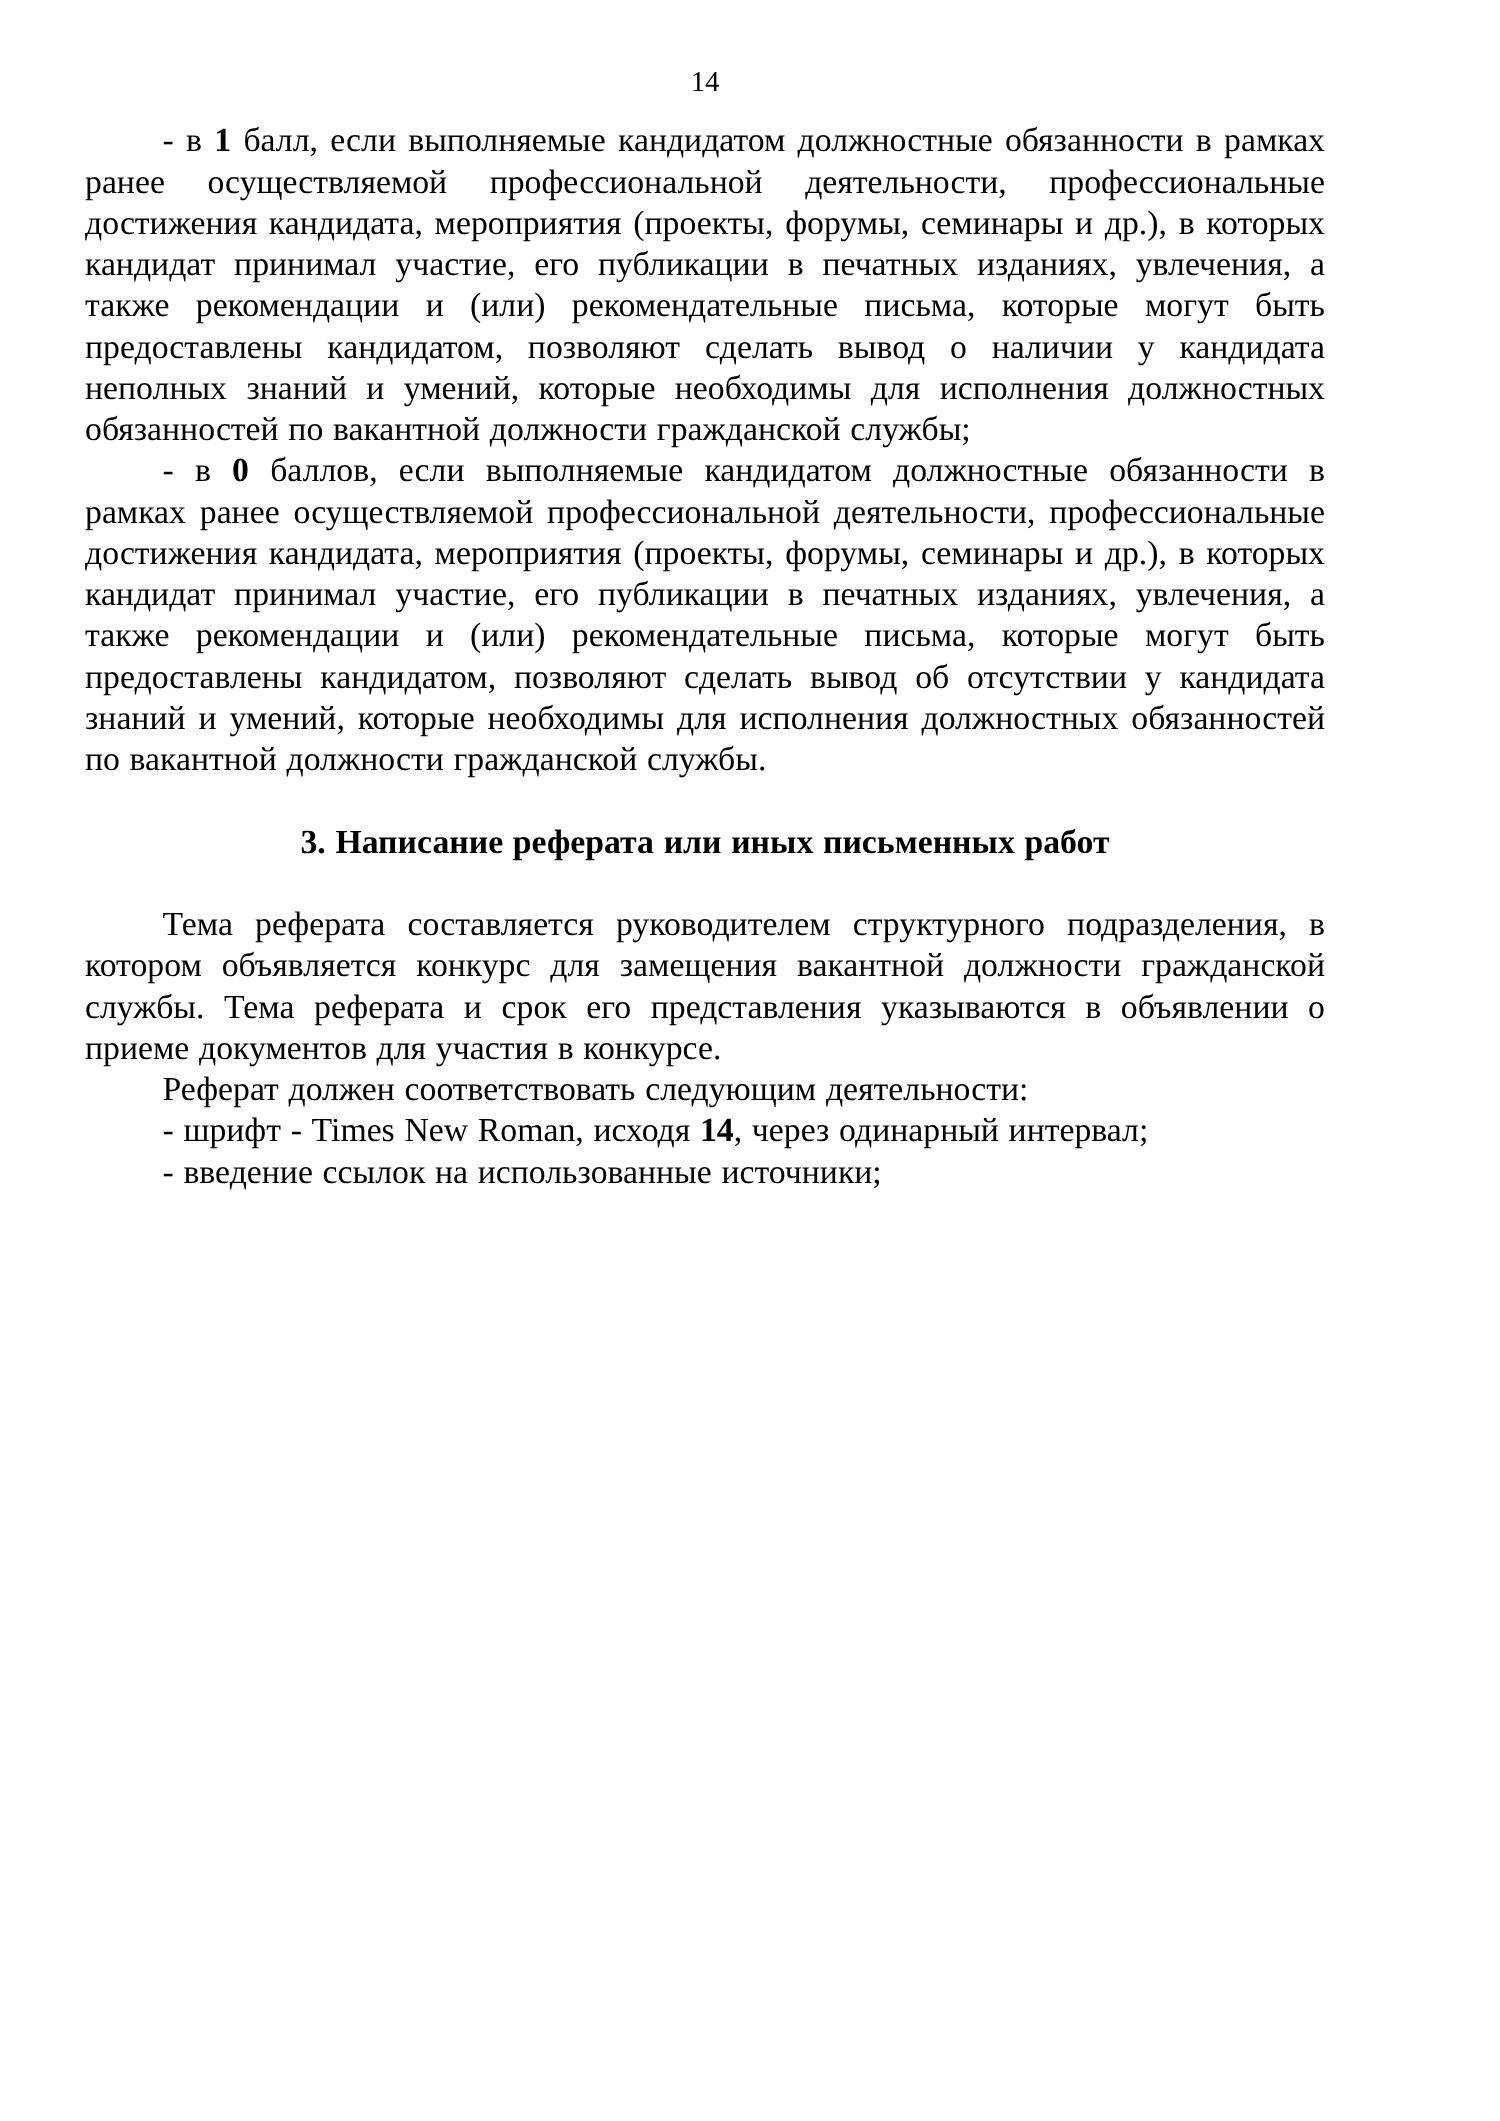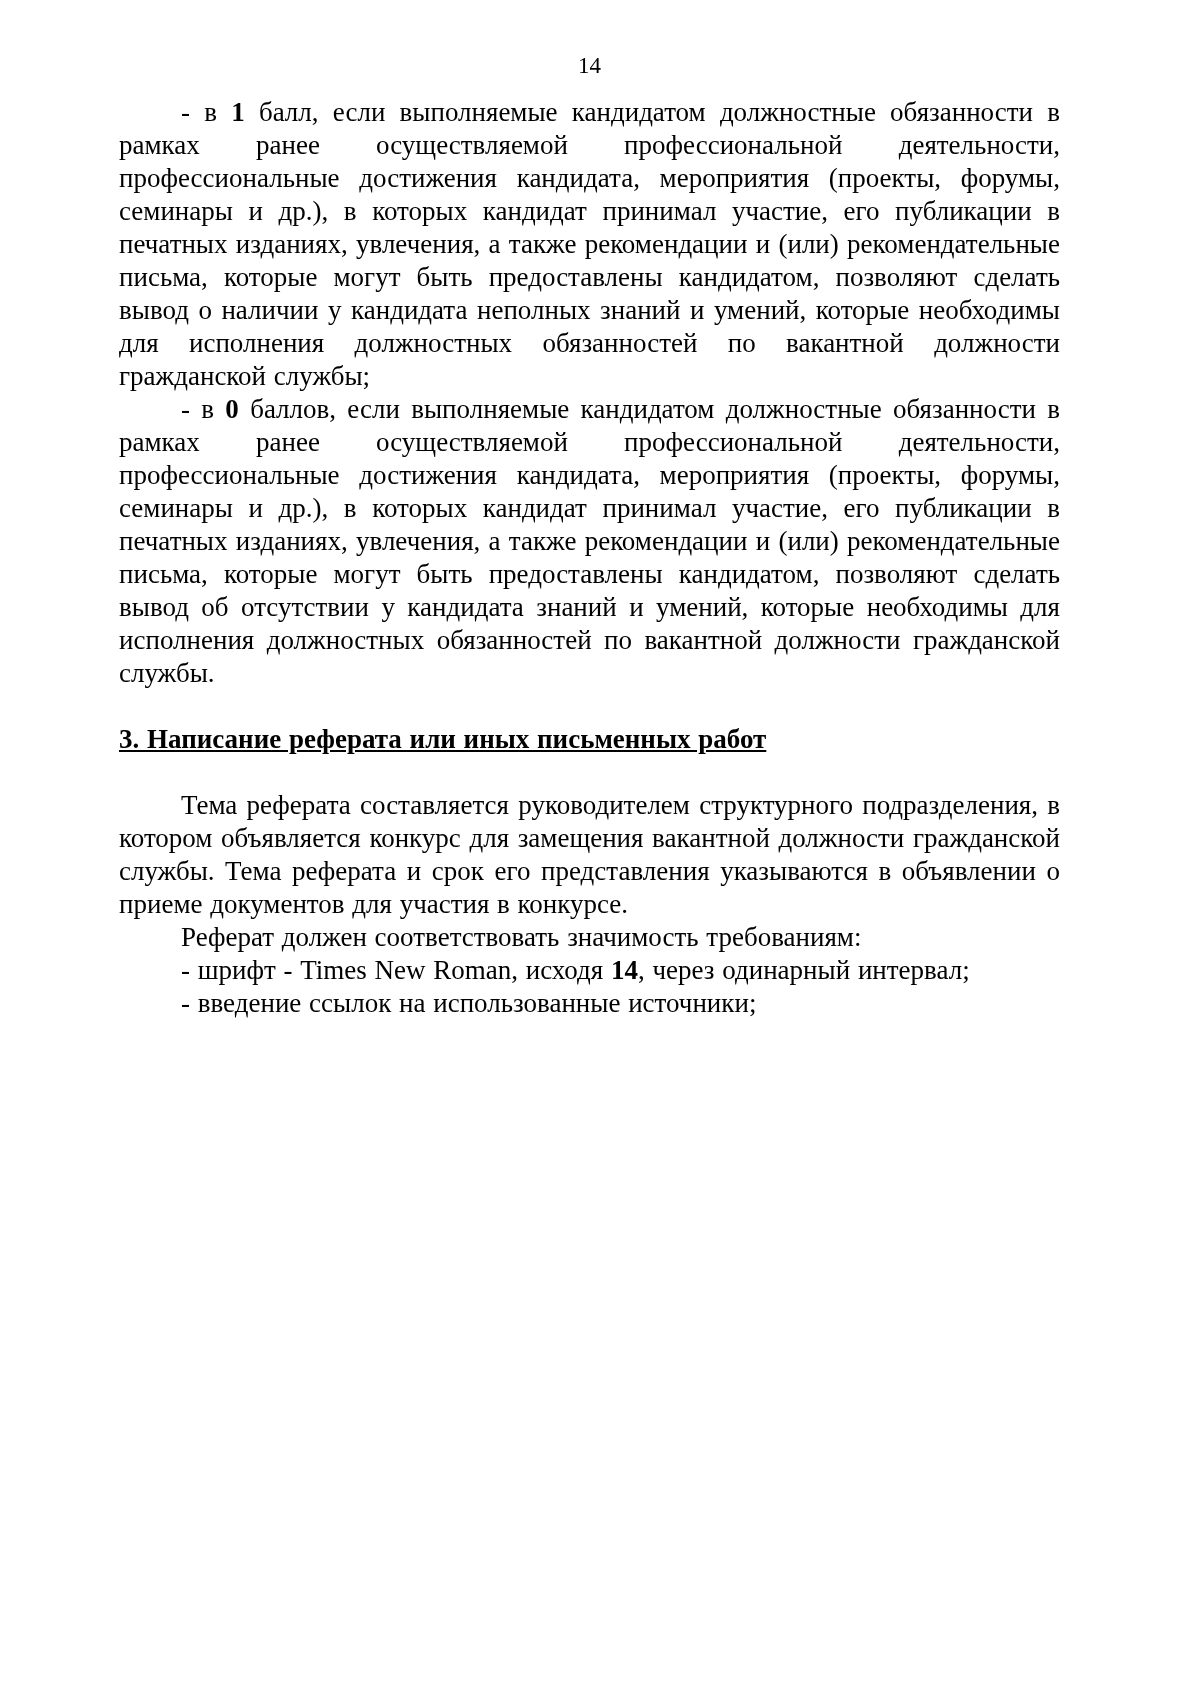--- a/index.html
+++ b/index.html
@@ -5,57 +5,57 @@
   html, body {
     margin: 0;
     padding: 0;
     background: #ffffff;
   }
   .sheet {
     position: relative;
     width: 1200px;
     height: 1697px;
     box-sizing: border-box;
-    padding: 52px 140px 40px 119px;
+    padding: 52px 140px 40px 68px;
     background: #ffffff;
     color: #000000;
     font-family: "Liberation Serif", "DejaVu Serif", serif;
     font-size: 27px;
     line-height: 33px;
   }
   .page-number {
     text-align: center;
     font-size: 23px;
     line-height: 28px;
     margin: 0 0 16px 0;
   }
   .para {
     margin: 0;
     text-align: justify;
     text-indent: 62px;
     word-spacing: 1px;
   }
   .heading {
     margin: 33px 0 33px 0;
+    text-align: center;
     text-indent: 0;
     font-weight: bold;
     font-size: 27px;
     line-height: 33px;
-    text-decoration: underline;
   }
   .b { font-weight: bold; }
 </style>
 </head>
 <body>
 
 <main class="sheet">
   <div class="page-number">14</div>
 
   <p class="para"><span>- в </span><span class="b">1</span><span> балл, если выполняемые кандидатом должностные обязанности в рамках ранее осуществляемой профессиональной деятельности, профессиональные достижения кандидата, мероприятия (проекты, форумы, семинары и др.), в которых кандидат принимал участие, его публикации в печатных изданиях, увлечения, а также рекомендации и (или) рекомендательные письма, которые могут быть предоставлены кандидатом, позволяют сделать вывод о наличии у кандидата неполных знаний и умений, которые необходимы для исполнения должностных обязанностей по вакантной должности гражданской службы;</span></p>
   <p class="para"><span>- в </span><span class="b">0</span><span> баллов, если выполняемые кандидатом должностные обязанности в рамках ранее осуществляемой профессиональной деятельности, профессиональные достижения кандидата, мероприятия (проекты, форумы, семинары и др.), в которых кандидат принимал участие, его публикации в печатных изданиях, увлечения, а также рекомендации и (или) рекомендательные письма, которые могут быть предоставлены кандидатом, позволяют сделать вывод об отсутствии у кандидата знаний и умений, которые необходимы для исполнения должностных обязанностей по вакантной должности гражданской службы.</span></p>
 
   <h2 class="para heading"><span class="b">3. Написание реферата или иных письменных работ</span></h2>
 
   <p class="para"><span>Тема реферата составляется руководителем структурного подразделения, в котором объявляется конкурс для замещения вакантной должности гражданской службы. Тема реферата и срок его представления указываются в объявлении о приеме документов для участия в конкурсе.</span></p>
-  <p class="para"><span>Реферат должен соответствовать значимость требованиям:</span></p>
+  <p class="para"><span>Реферат должен соответствовать следующим деятельности:</span></p>
   <p class="para"><span>- шрифт - Times New Roman, исходя </span><span class="b">14</span><span>, через одинарный интервал;</span></p>
   <p class="para"><span>- введение ссылок на использованные источники;</span></p>
 </main>
 
 </body></html>

